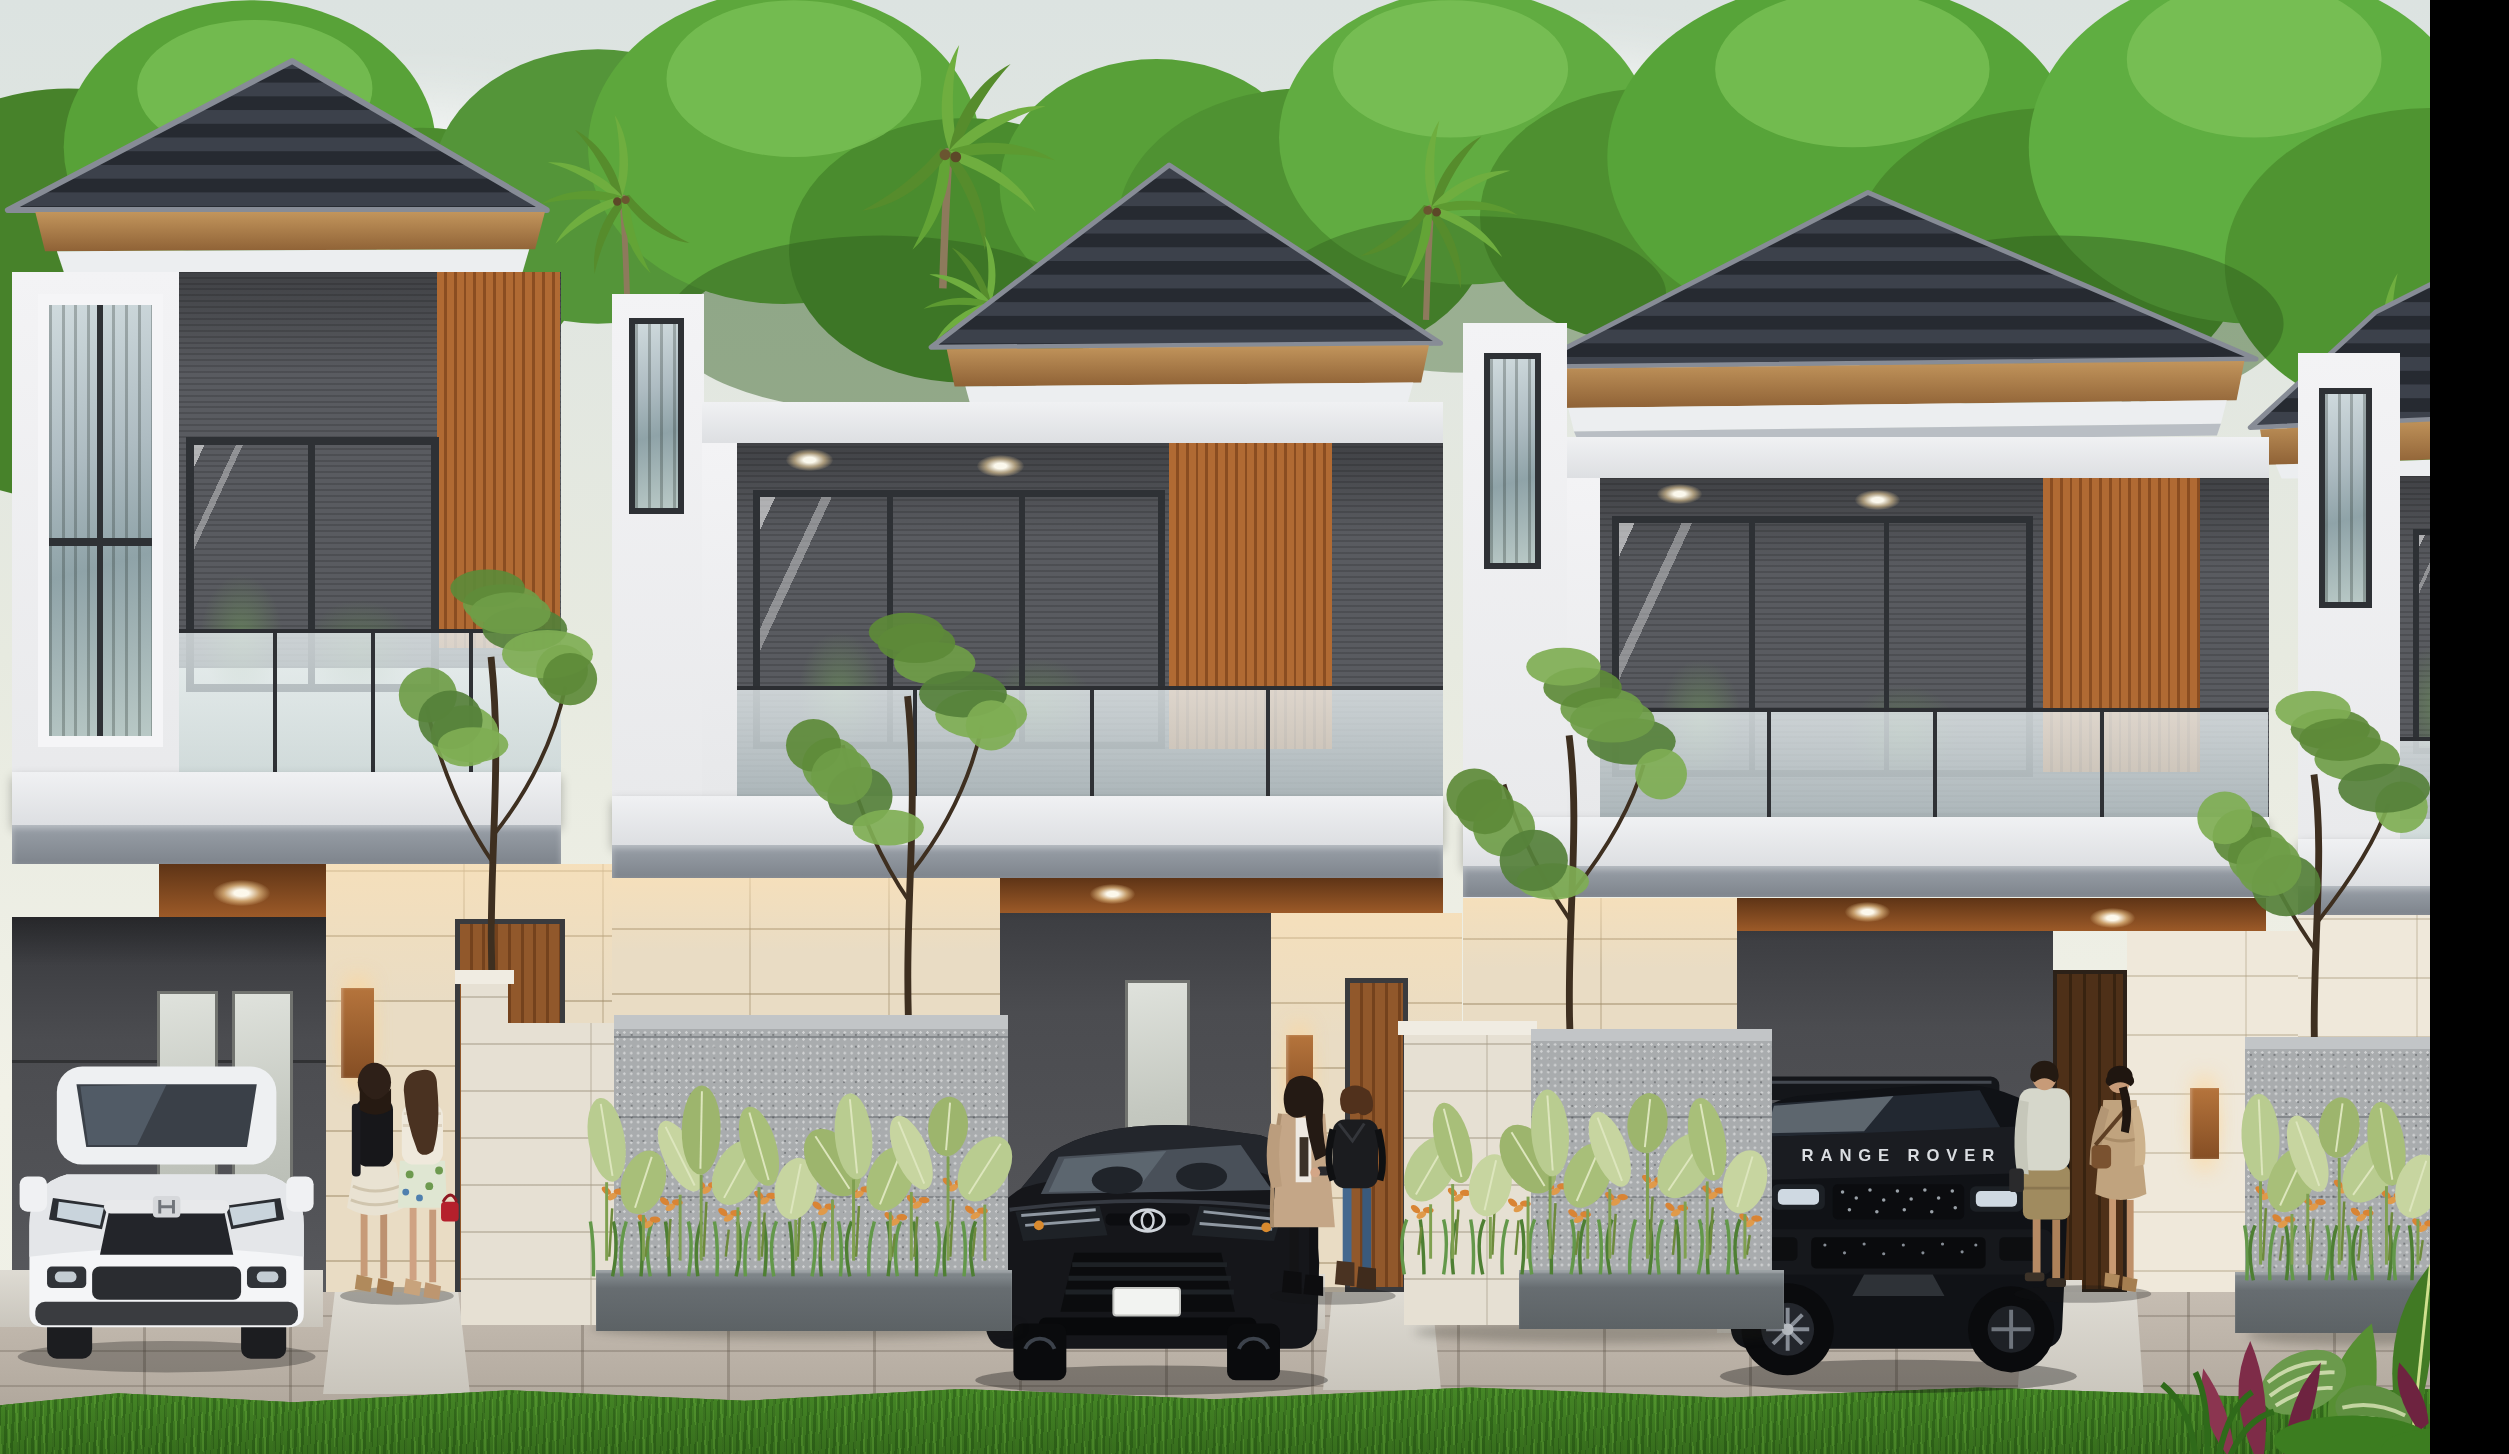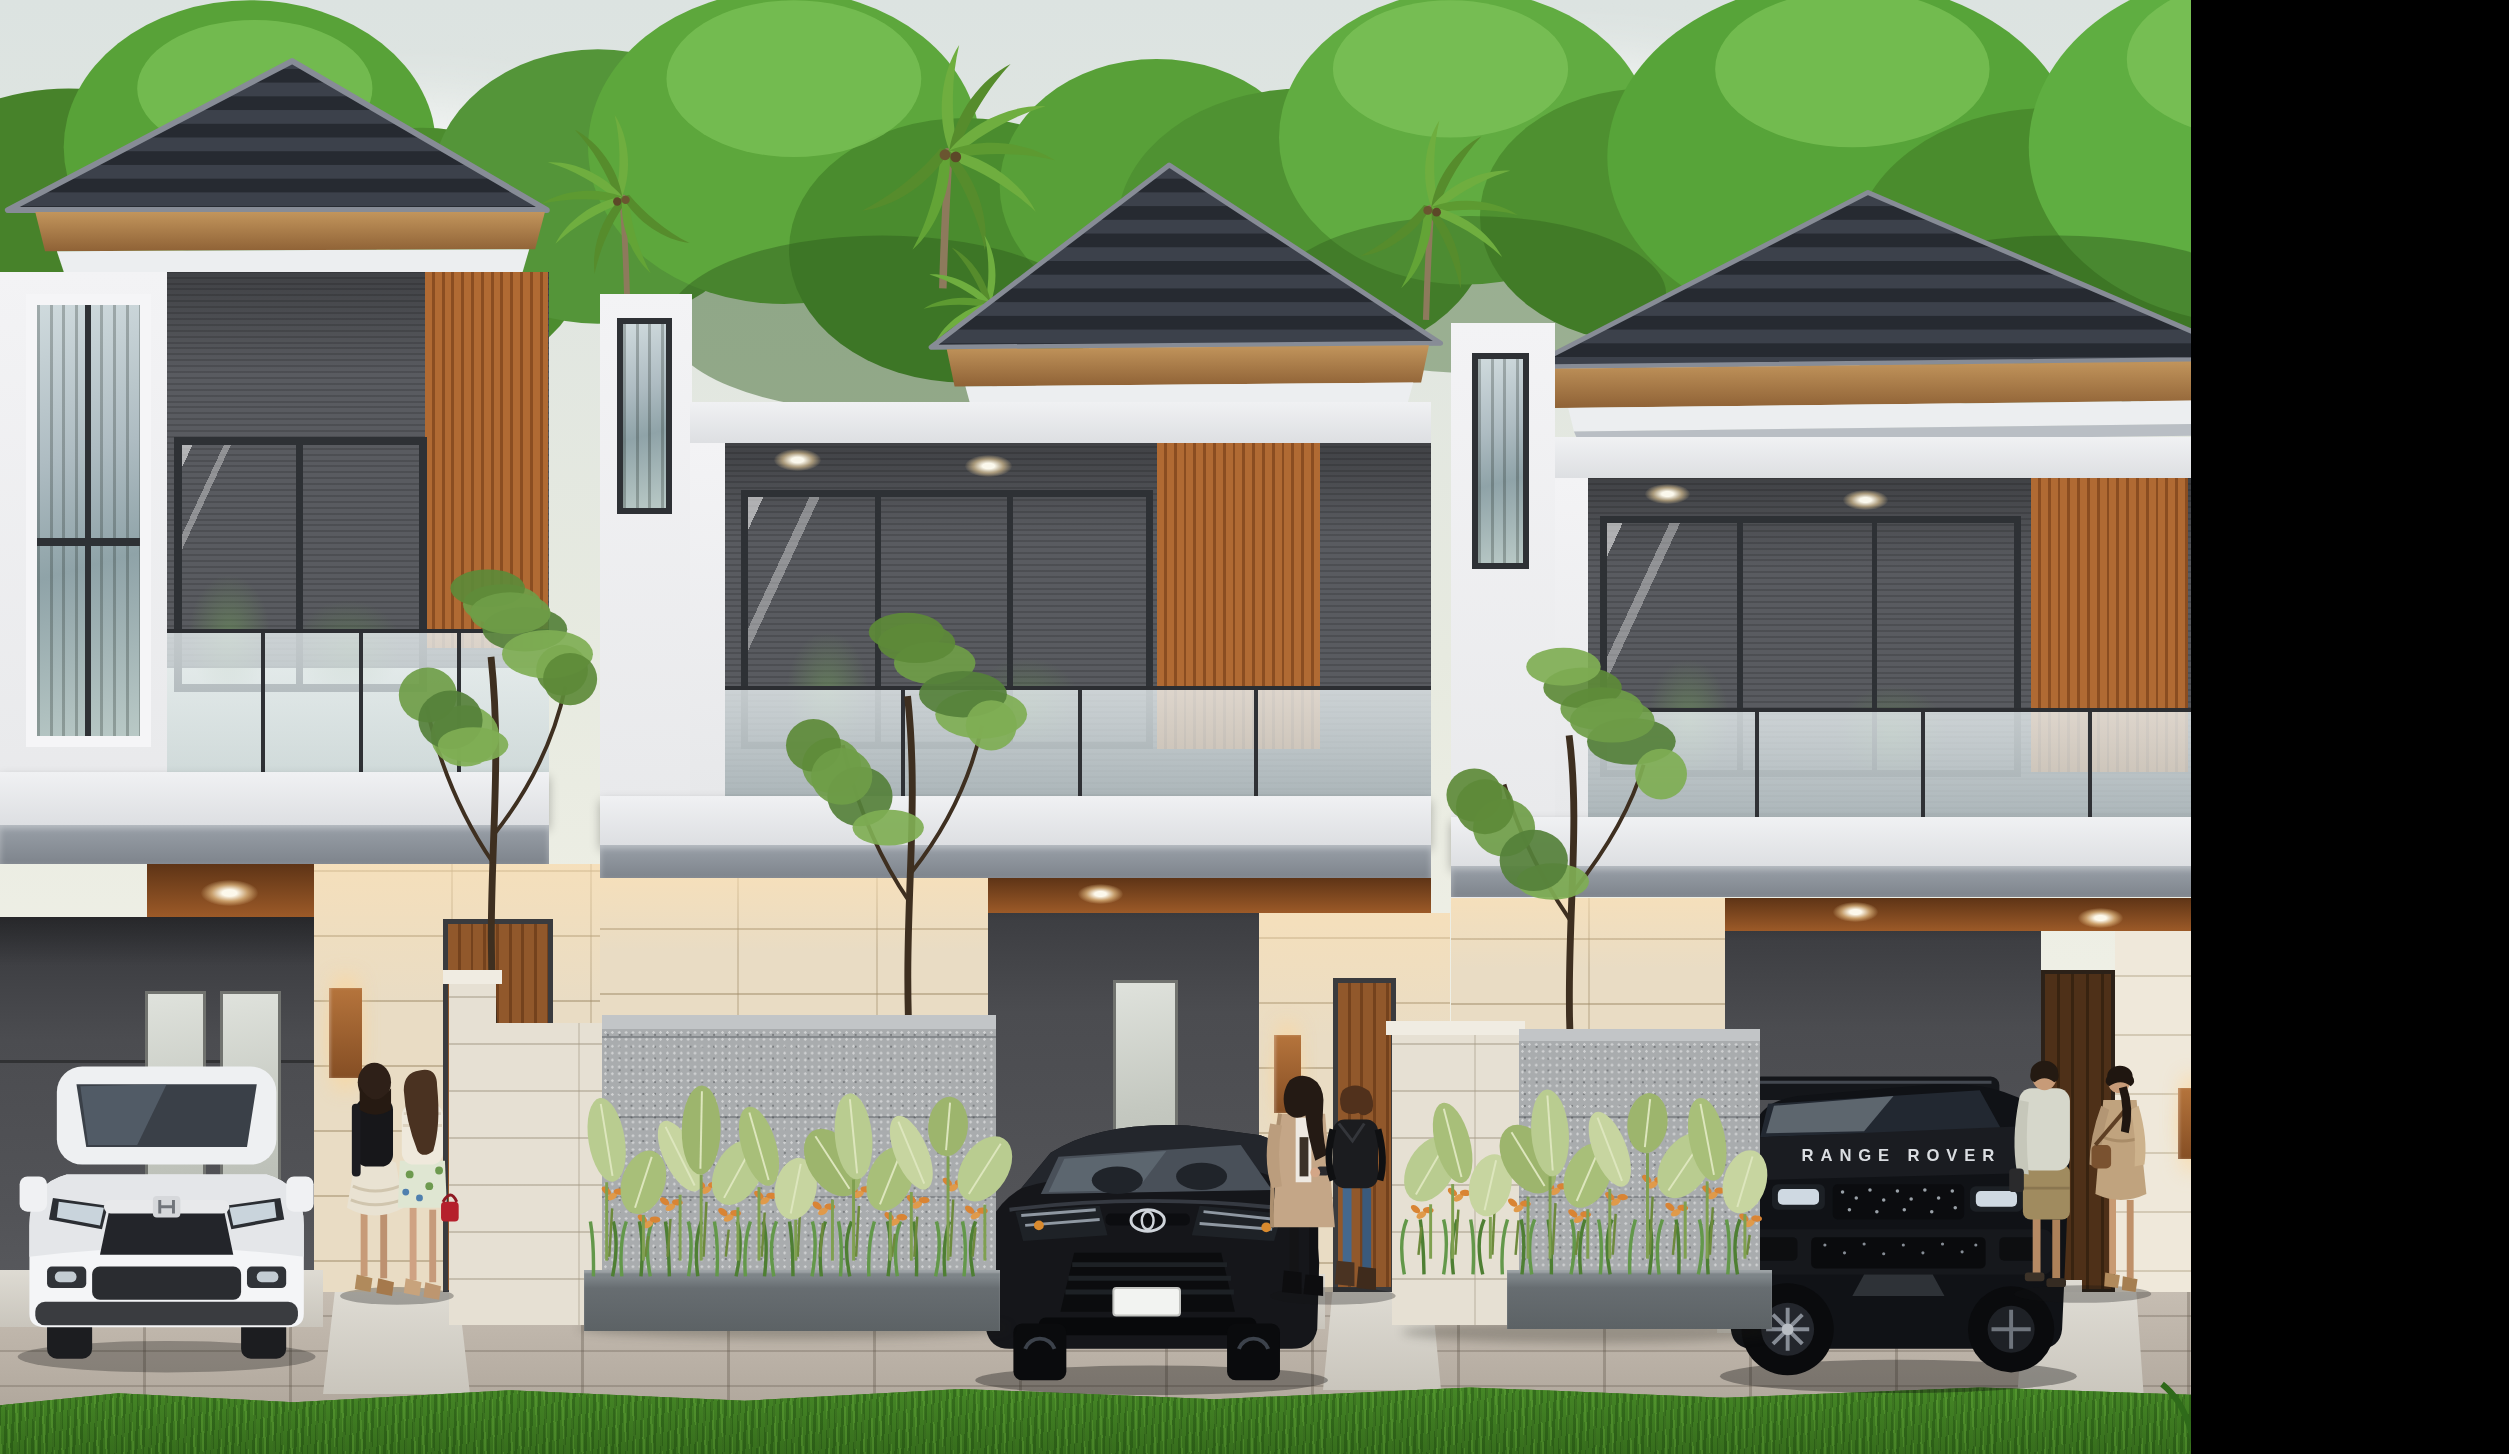--- a/index.html
+++ b/index.html
@@ -1,16 +1,16 @@
 <!DOCTYPE html>
 <html><head>
 <meta charset="utf-8">
 <style>
   html,body{margin:0;padding:0;background:#000;}
-  .stage{position:relative;width:2191px;height:1455px;overflow:hidden;font-family:"Liberation Sans",sans-serif;}
+  .stage{position:relative;width:2418px;height:1455px;overflow:hidden;font-family:"Liberation Sans",sans-serif;padding-left:12px;}
   .abs{position:absolute;}
   
   .sky{inset:0;background:linear-gradient(180deg,#dce3e1 0%,#e7eae0 45%,#f1f1e7 75%,#eef0e6 100%);}
   .cloud{border-radius:50%;filter:blur(29px);background:radial-gradient(ellipse,rgba(255,255,255,.9),rgba(255,255,255,0) 70%);}
   
   .whitewall{background:linear-gradient(180deg,#f3f3f5,#e7e8ea);}
   .darkwall{background:#595b60;background-image:repeating-linear-gradient(0deg,rgba(0,0,0,.14) 0 2px,transparent 2px 5.9px),linear-gradient(180deg,rgba(0,0,0,.28),rgba(0,0,0,0) 26%);}
   .marble{background:linear-gradient(180deg,#99a0a8,#7e848c);box-shadow:inset 0 2.9px 5.9px rgba(255,255,255,.35);}
   .band{background:linear-gradient(180deg,#f0f1f3,#dddfe2);box-shadow:0 4.9px 9.8px rgba(0,0,0,.28);}
   .woodslat{background-image:repeating-linear-gradient(90deg,#b06a33 0 6.9px,#8a4d21 6.9px 9.8px),linear-gradient(180deg,rgba(255,200,130,.25),rgba(0,0,0,.25));}

